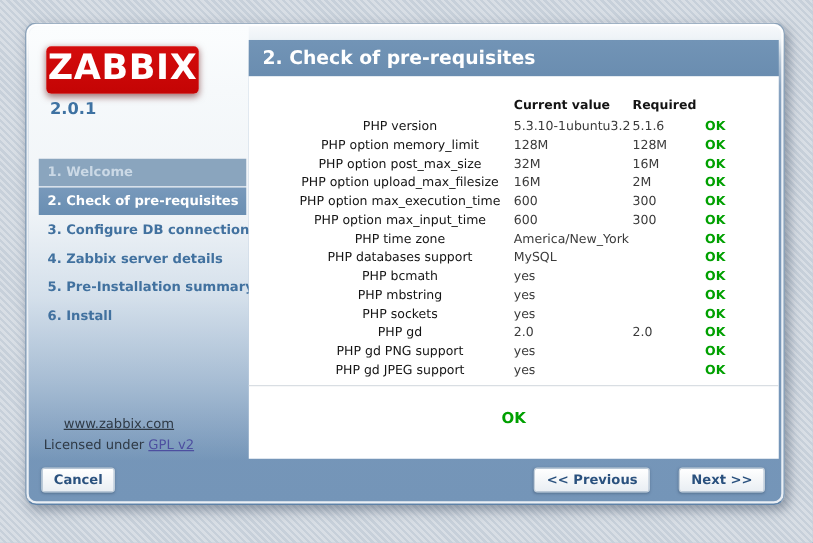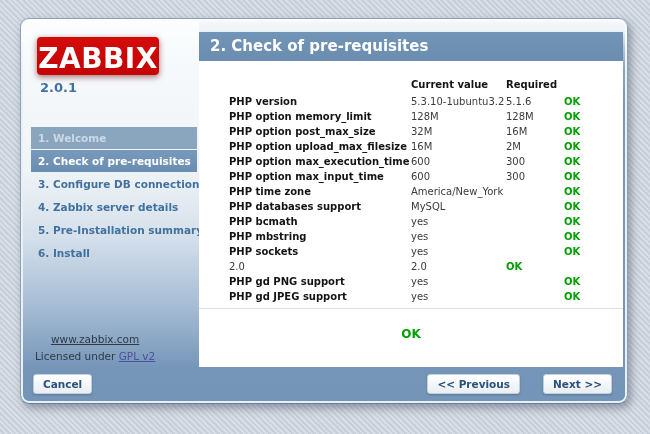--- a/index.html
+++ b/index.html
@@ -16,21 +16,21 @@
   }
   .left-panel {
     position:absolute; left:2px; top:2px; width:176px; height:348px;
     border-top-left-radius:8px;
     background:linear-gradient(180deg,rgba(251,253,254,.98) 0%,rgba(245,248,250,.96) 42%,rgba(233,240,246,.82) 62%,rgba(224,234,243,.45) 82%,rgba(224,234,243,0) 100%);
   }
   .logo {
     position:absolute; left:14px; top:16px; width:122px; height:38px;
     background:linear-gradient(180deg,#d40c0c,#c40404);
     border-radius:4px; color:#fff; font-weight:bold; font-size:28px;
-    display:flex; align-items:flex-end; justify-content:center; letter-spacing:.5px;
+    display:flex; align-items:flex-start; justify-content:center; letter-spacing:.5px;
     box-shadow:0 2px 6px rgba(90,0,0,.55);
   }
   .version { position:absolute; left:17px; top:59px; font-size:13px; font-weight:bold; color:#3e72a2; }
   .steps { position:absolute; left:8px; top:106px; width:166px; }
   .step { height:22px; margin-bottom:1px; line-height:22px; padding-left:7px;
           font-size:10.5px; font-weight:bold; color:#41719f; white-space:nowrap; }
   .step[data-state="done"]   { background:#8aa5be; color:#cbd9e6; }
   .step[data-state="active"] { background:linear-gradient(180deg,#7899bb,#698eb2); color:#fff; }
   .side-links { position:absolute; left:12px; top:312px; font-size:10.5px; color:#2f3a46;text-align:center; }
   .side-links a { color:#2f3a46; text-decoration:underline; cursor:pointer; }
@@ -40,21 +40,21 @@
     position:absolute; left:178px; top:13px; width:424px; height:29px;
     background:linear-gradient(180deg,#7294b6,#6a8db0);
     color:#fff; font-size:15px; font-weight:bold; line-height:29px; padding-left:11px;
     white-space:nowrap;
   }
   .content-panel { position:absolute; left:178px; top:42px; width:424px; height:306px; background:#fff; }
   .prereq-table { position:absolute; left:0; top:16px; width:424px; padding-left:30px; }
   .trow { display:grid; grid-template-columns:182px 95px 58px auto; height:15px; align-items:center;
           font-size:10px; white-space:nowrap; }
   .trow.header { font-weight:bold; color:#141414; margin-bottom:2px; }
-  .trow .rname { font-weight:bold; color:#141414; }
+  .trow .rname { font-weight:normal; color:#141414;text-align:center; }
   .trow .rval, .trow .rreq { color:#3b3b3b; }
   .trow .rstat { color:#00a000; font-weight:bold; }
   .table-sep { position:absolute; left:0; top:247px; width:424px; border-top:1px solid #d9dee3; }
   .overall { position:absolute; left:0; top:266px; width:424px; text-align:center;
              font-size:12px; font-weight:bold; color:#00a000; }
   .btn {
     display:inline-block; background:linear-gradient(180deg,#ffffff,#e9eef3);
     border:1px solid #c3cfda; border-radius:3px; color:#2a517e;
     font-family:"DejaVu Sans","Liberation Sans",sans-serif;
     font-size:10.5px; font-weight:bold; padding:3px 9px; cursor:pointer;
@@ -194,20 +194,21 @@
           </div>
 
           <div class="trow">
             <span class="rname">PHP sockets</span>
             <span class="rval">yes</span>
             <span class="rreq"></span>
             <span class="rstat">OK</span>
           </div>
 
           <div class="trow">
+            <span class="rname">PHP gd</span>
             <span class="rval">2.0</span>
             <span class="rreq">2.0</span>
             <span class="rstat">OK</span>
           </div>
 
           <div class="trow">
             <span class="rname">PHP gd PNG support</span>
             <span class="rval">yes</span>
             <span class="rreq"></span>
             <span class="rstat">OK</span>

